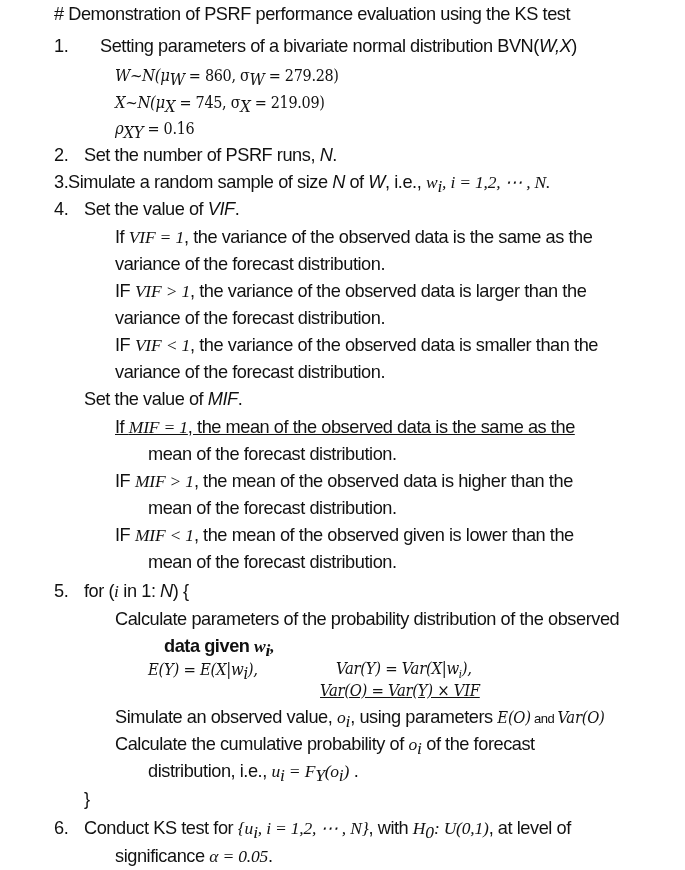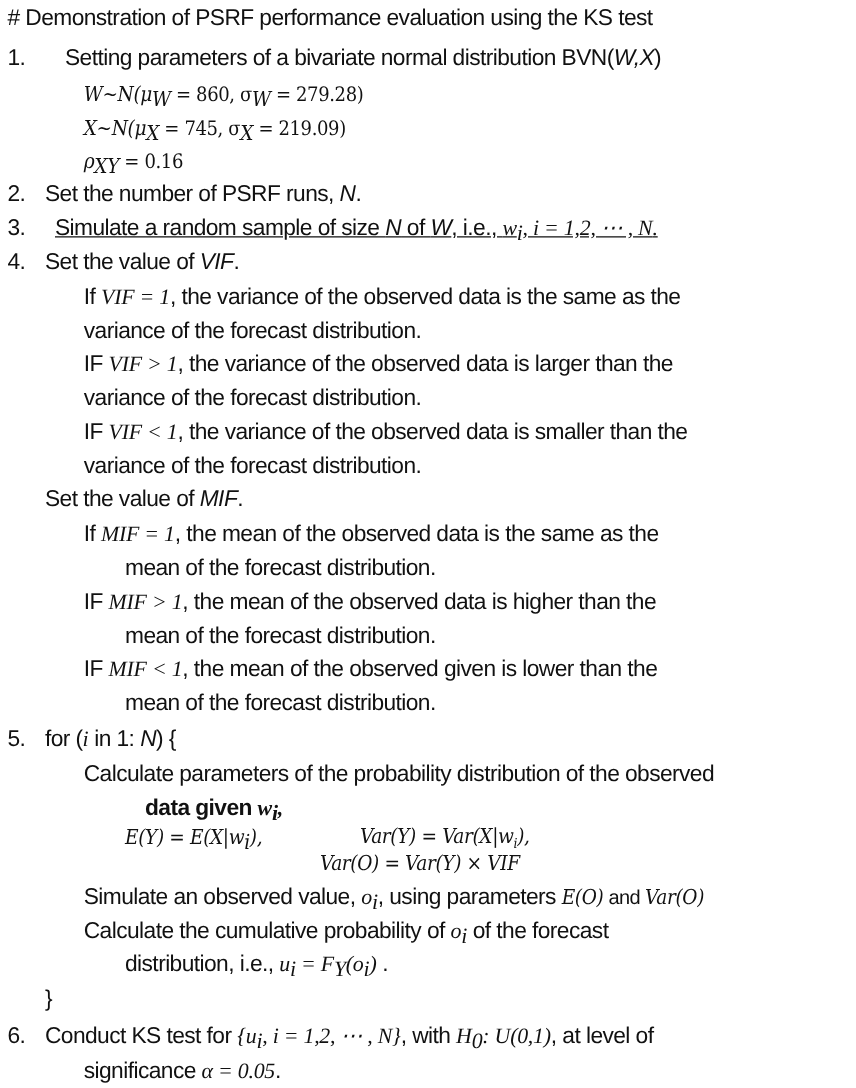--- a/index.html
+++ b/index.html
@@ -6,20 +6,21 @@
   body {
     width: 685px; height: 870px; overflow: hidden; position: relative;
     font-family: "Liberation Sans Narrow", "Liberation Sans", sans-serif;
     color: #111111;
   }
   .doc { position: absolute; left: 0; top: 0; width: 685px; }
   .line {
     position: absolute; white-space: nowrap;
     font-size: 18.2px; letter-spacing: -0.45px; line-height: 22px;
     font-stretch: condensed;
+    margin-left: 48px;
   }
   .num { position: absolute; left: 6px; }
   .m {
     font-family: "DejaVu Serif", "Liberation Serif", serif;
     font-style: italic; font-size: 16.5px; letter-spacing: -0.3px;
   }
   .mr {
     font-family: "DejaVu Serif", "Liberation Serif", serif;
     font-style: normal; font-size: 16px; letter-spacing: -0.3px;
   }
@@ -55,21 +56,21 @@
 
   <div class="line" style="top:144px; left:0;">
     <span class="num">2.</span>
     <span style="position:absolute; left:36px;text-align:center;">
       <span>Set the number of PSRF runs, </span><span class="it">N</span><span>.</span>
     </span>
   </div>
 
   <div class="line" style="top:171px; left:0;">
     <span class="num">3.</span>
-    <span style="position:absolute; left:44px;text-decoration:underline;">
+    <span style="position:absolute; left:20px;">
       <span>Simulate a random sample of size </span><span class="it">N</span><span> of </span><span class="it">W</span><span>, i.e.,  </span><span class="ms">w</span><sub class="ms">i</sub><span class="ms">, i = 1,2, ⋯ , N</span><span class="ms">.</span>
     </span>
   </div>
 
   <div class="line" style="top:198px; left:0;">
     <span class="num">4.</span>
     <span style="position:absolute; left:36px;">
       <span>Set the value of </span><span class="it">VIF</span><span>.</span>
     </span>
   </div>
@@ -86,21 +87,21 @@
 
   <div class="line" style="left:67px; top:334px;">
     <span>IF  </span><span class="ms">VIF &lt; 1</span><span>, the variance of the observed data is smaller than the</span>
   </div>
   <div class="line" style="left:67px; top:361px;">variance of the forecast distribution.</div>
 
   <div class="line" style="left:36px; top:388px;">
     <span>Set the value of </span><span class="it">MIF</span><span>.</span>
   </div>
 
-  <div class="line" style="left:67px; top:416px;">
+  <div class="line" style="left:67px; top:416px;text-decoration:underline;">
     <span>If  </span><span class="ms">MIF = 1</span><span>, the mean of the observed data is the same as the</span>
   </div>
   <div class="line" style="left:100px; top:443px;">mean of the forecast distribution.</div>
 
   <div class="line" style="left:67px; top:470px;">
     <span>IF  </span><span class="ms">MIF &gt; 1</span><span>, the mean of the observed data is higher than the</span>
   </div>
   <div class="line" style="left:100px; top:497px;">mean of the forecast distribution.</div>
 
   <div class="line" style="left:67px; top:524px;">
@@ -116,24 +117,24 @@
   </div>
   <div class="line" style="left:67px; top:608px;">Calculate parameters of the probability distribution of the observed</div>
   <div class="line" style="left:116px; top:635px;font-weight:bold;">
     <span>data given  </span><span class="ms">w</span><sub class="ms">i</sub><span class="ms">,</span>
   </div>
   <div class="line" style="left:100px; top:658px;">
     <span class="m">E(Y) = E(X|w</span><sub class="m">i</sub><span class="m">),</span>
     <span class="m" style="position:absolute; left:188px;"><span>Var(Y) = Var(X|w</span><sub>i</sub><span>),</span></span>
   </div>
   <div class="line" style="left:100px; top:680px;">
-    <span class="m" style="position:absolute; left:156px;">Var(O) = Var(Y) × VIF</span>
+    <span class="m" style="position:absolute; left:172px;text-decoration:underline;">Var(O) = Var(Y) × VIF</span>
   </div>
   <div class="line" style="left:67px; top:706px;">
-    <span>Simulate an observed value,  </span><span class="ms">o</span><sub class="ms">i</sub><span>, using parameters  </span><span class="m">E(O)</span><span style="font-size:16px;">  and </span><span class="m">Var(O)</span>
+    <span>Simulate an observed value,  </span><span class="ms">o</span><sub class="ms">i</sub><span>, using parameters  </span><span class="m">E(O)</span><span style="font-size:13px;">  and </span><span class="m">Var(O)</span>
   </div>
   <div class="line" style="left:67px; top:733px;">
     <span>Calculate the cumulative probability of  </span><span class="ms">o</span><sub class="ms">i</sub><span>  of the forecast</span>
   </div>
   <div class="line" style="left:100px; top:760px;">
     <span>distribution, i.e.,  </span><span class="ms">u</span><sub class="ms">i</sub><span class="ms"> = F</span><sub class="ms">Y</sub><span class="ms">(o</span><sub class="ms">i</sub><span class="ms">)</span><span>  .</span>
   </div>
   <div class="line" style="left:36px; top:788px;">}</div>
 
   <div class="line" style="top:817px; left:0;">

